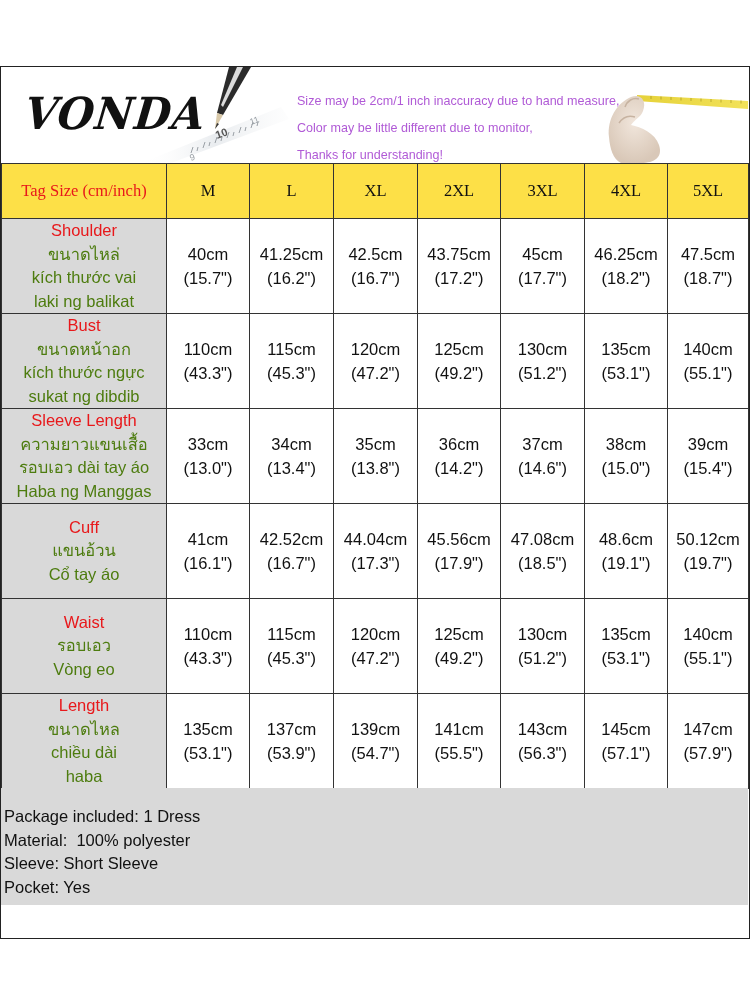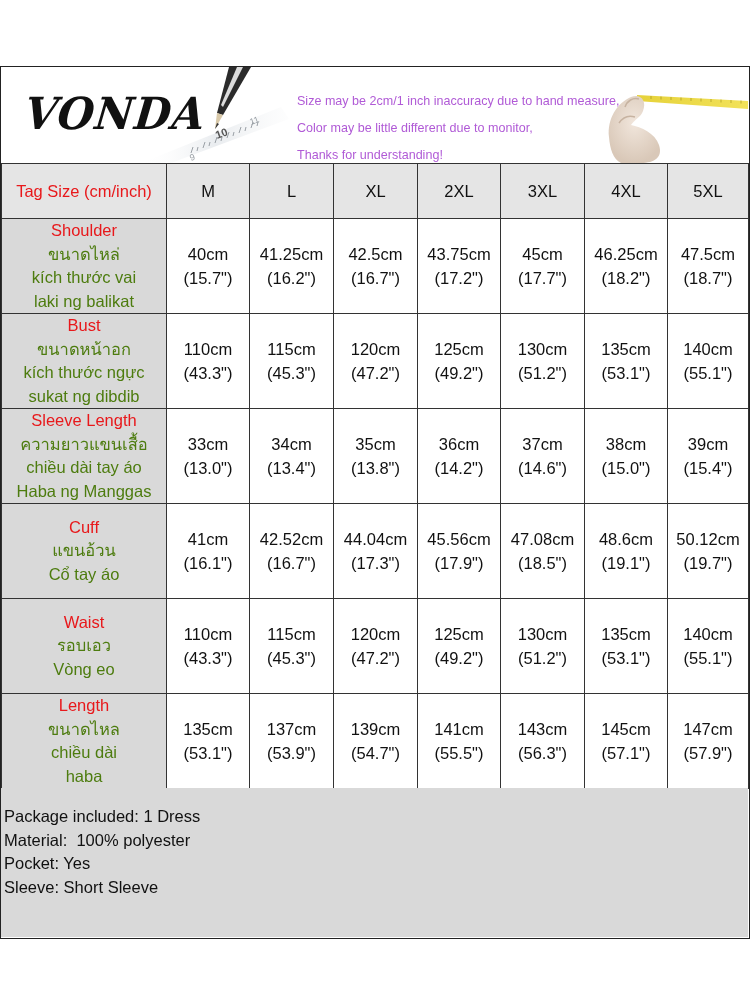--- a/index.html
+++ b/index.html
@@ -32,31 +32,31 @@
 
     
     .grid {
       position: absolute; left: 0; top: 96px; width: 747px;
       border-collapse: collapse; table-layout: fixed;
     }
     .grid td, .grid th {
       border: 1.5px solid #333; text-align: center; vertical-align: middle;
       font-weight: normal; font-size: 16.5px; line-height: 24px;
     }
-    .grid .head-row th { height: 55px; background: #e5e5e5; color: #111; }
+    .grid .head-row th { height: 55px; background: #fde047; color: #111; font-family: Liberation Serif, serif; }
     .grid .head-row th.corner { color: #e8181b; }
     .grid .body-row td { height: 95px; background: #ffffff; margin-left: 28px; }
     .grid .body-row td.label { background: #d9d9d9; line-height: 23.5px; }
     .label .en { color: #e8181b; display: block; }
     .label .tr { display: block; color: #4d7c0f; }
     .cell .cm, .cell .inch { display: block; }
 
     
     .info {
-      position: absolute; left: 0; top: 721px; width: 747px; height: 149px;
+      position: absolute; left: 0; top: 721px; width: 747px; height: 117px;
       background: #d9d9d9; padding: 17px 2px 0 3px;
     }
     .info div { font-size: 16.5px; line-height: 23.7px; color: #111; white-space: pre; }
   </style>
 </head>
 <body>
 
 <div class="sheet">
 
   <div class="banner">
@@ -224,21 +224,21 @@
       <td class="cell">
             <span class="cm">140cm</span>
             <span class="inch">(55.1")</span>
           </td>
     </tr>
 
     <tr class="body-row">
       <td class="label">
         <span class="en">Sleeve Length</span>
         <span class="tr">ความยาวแขนเสื้อ</span>
-        <span class="tr">chiều dài tay áo</span>
+        <span class="tr">รอบเอว dài tay áo</span>
         <span class="tr">Haba ng Manggas</span>
       </td>
       <td class="cell">
             <span class="cm">33cm</span>
             <span class="inch">(13.0")</span>
           </td>
       <td class="cell">
             <span class="cm">34cm</span>
             <span class="inch">(13.4")</span>
           </td>
@@ -371,16 +371,16 @@
             <span class="cm">147cm</span>
             <span class="inch">(57.9")</span>
           </td>
     </tr>
   </tbody>
     </table>
 
   <div class="info">
     <div>Package included: 1 Dress</div>
     <div>Material:  100% polyester</div>
+    <div>Sleeve: Short Sleeve</div>
     <div>Pocket: Yes</div>
-    <div>Sleeve: Short Sleeve</div>
   </div>
 </div>
 
 </body></html>

